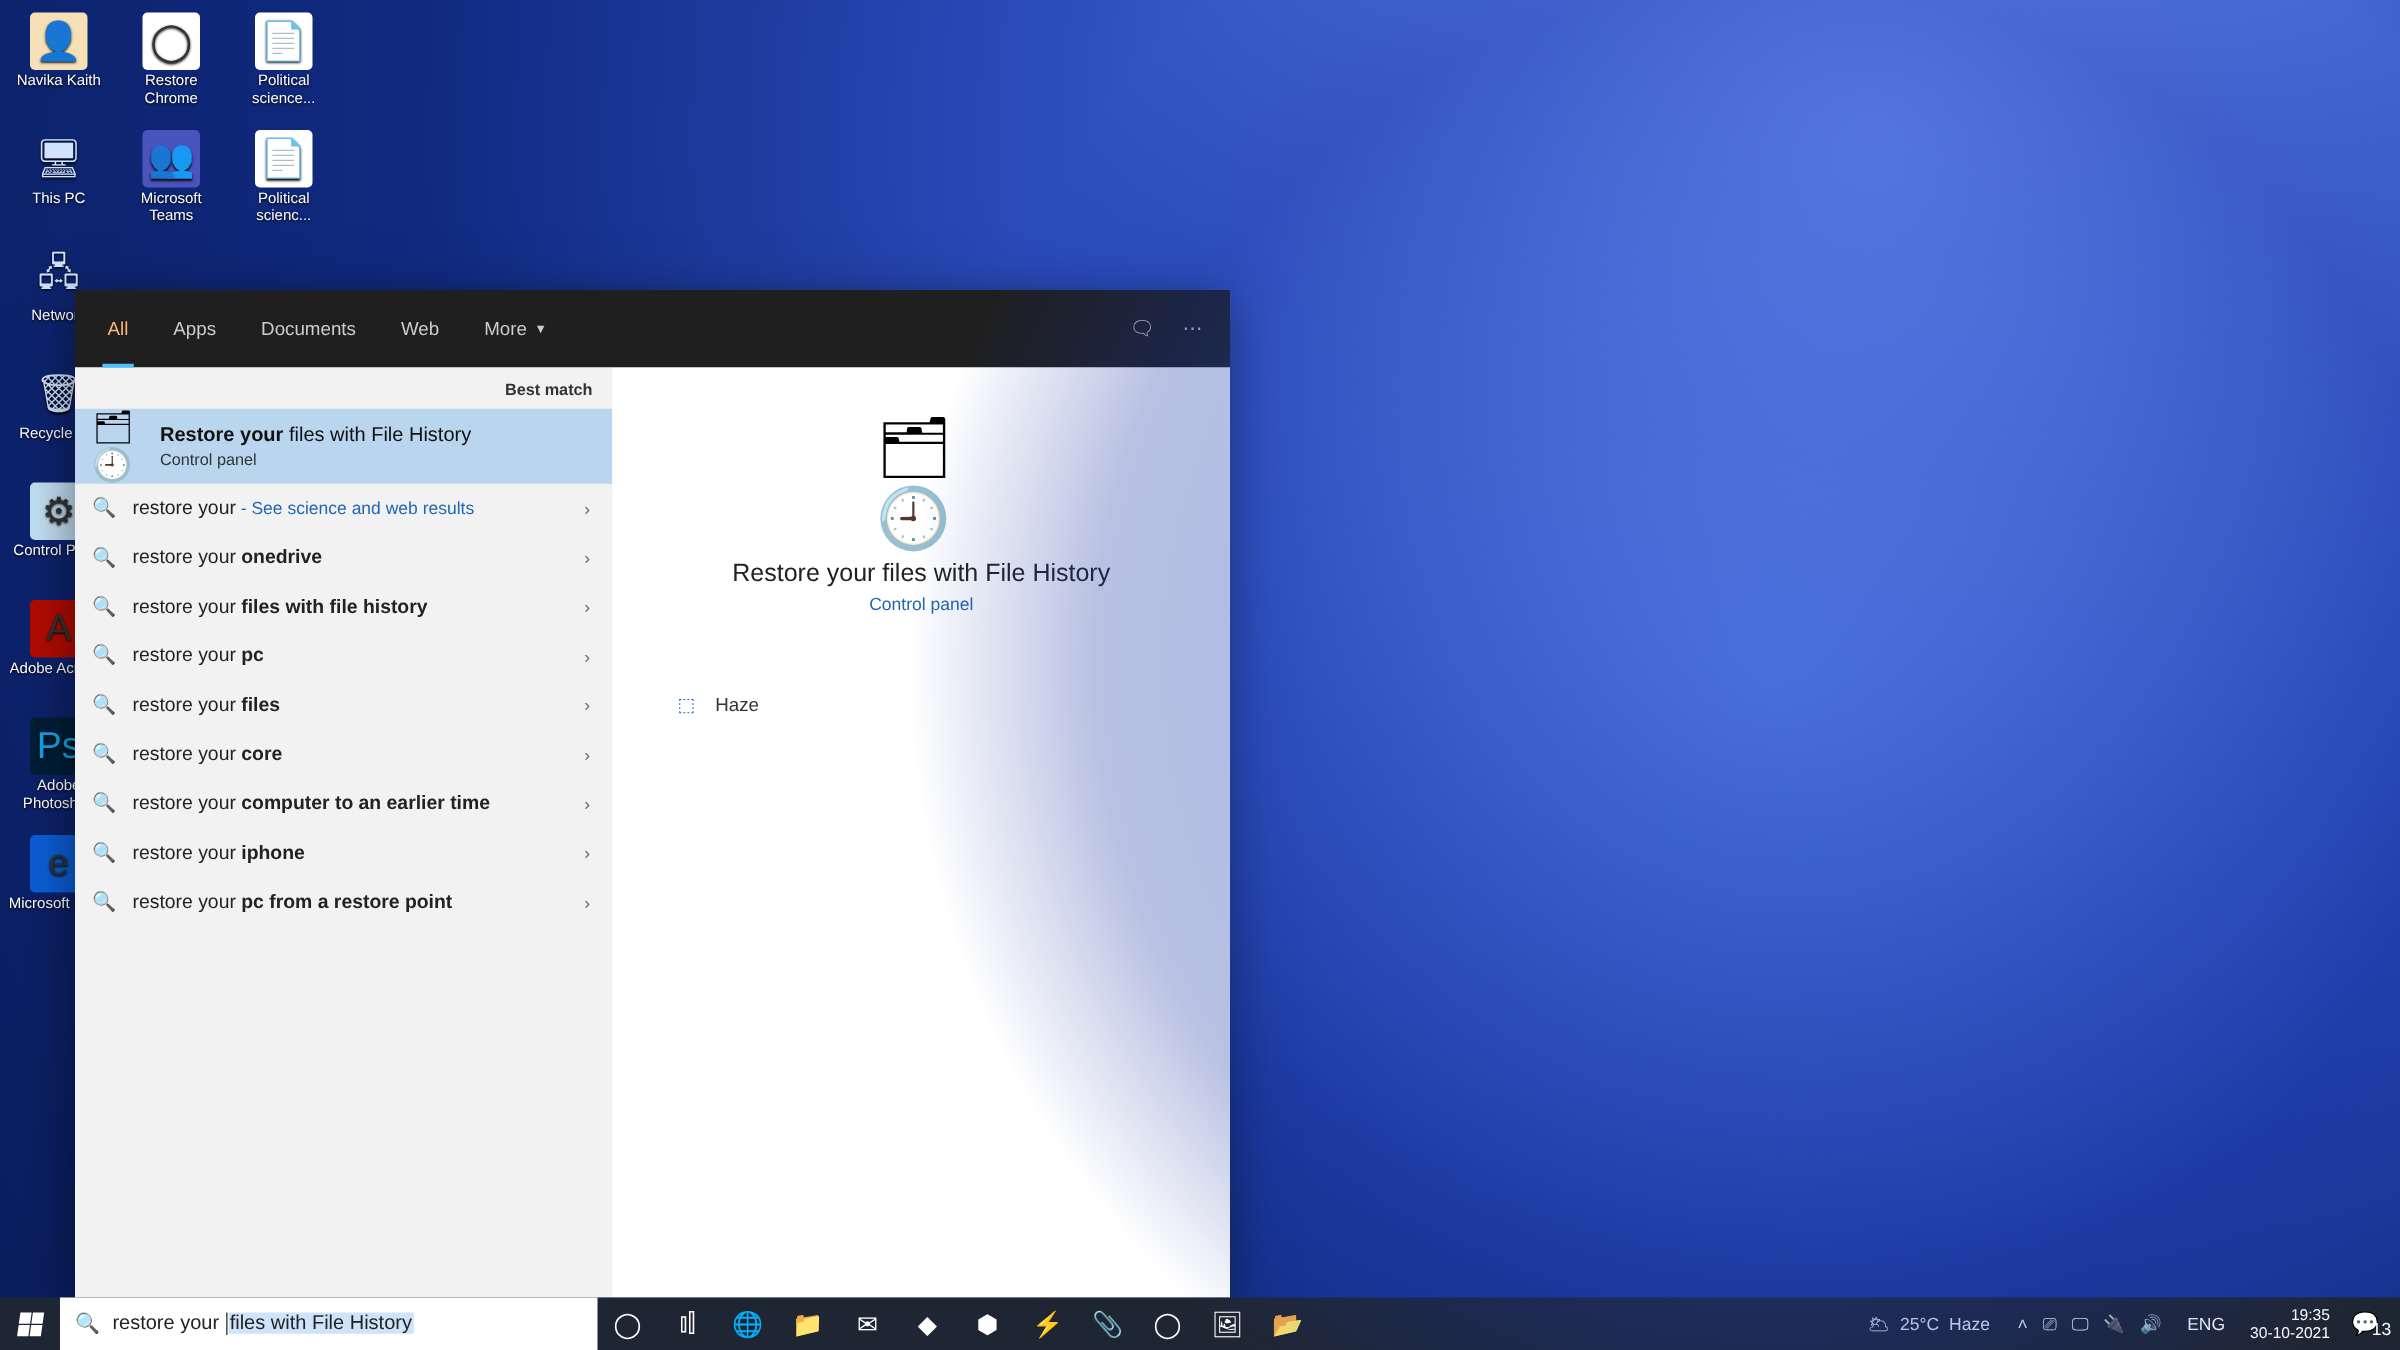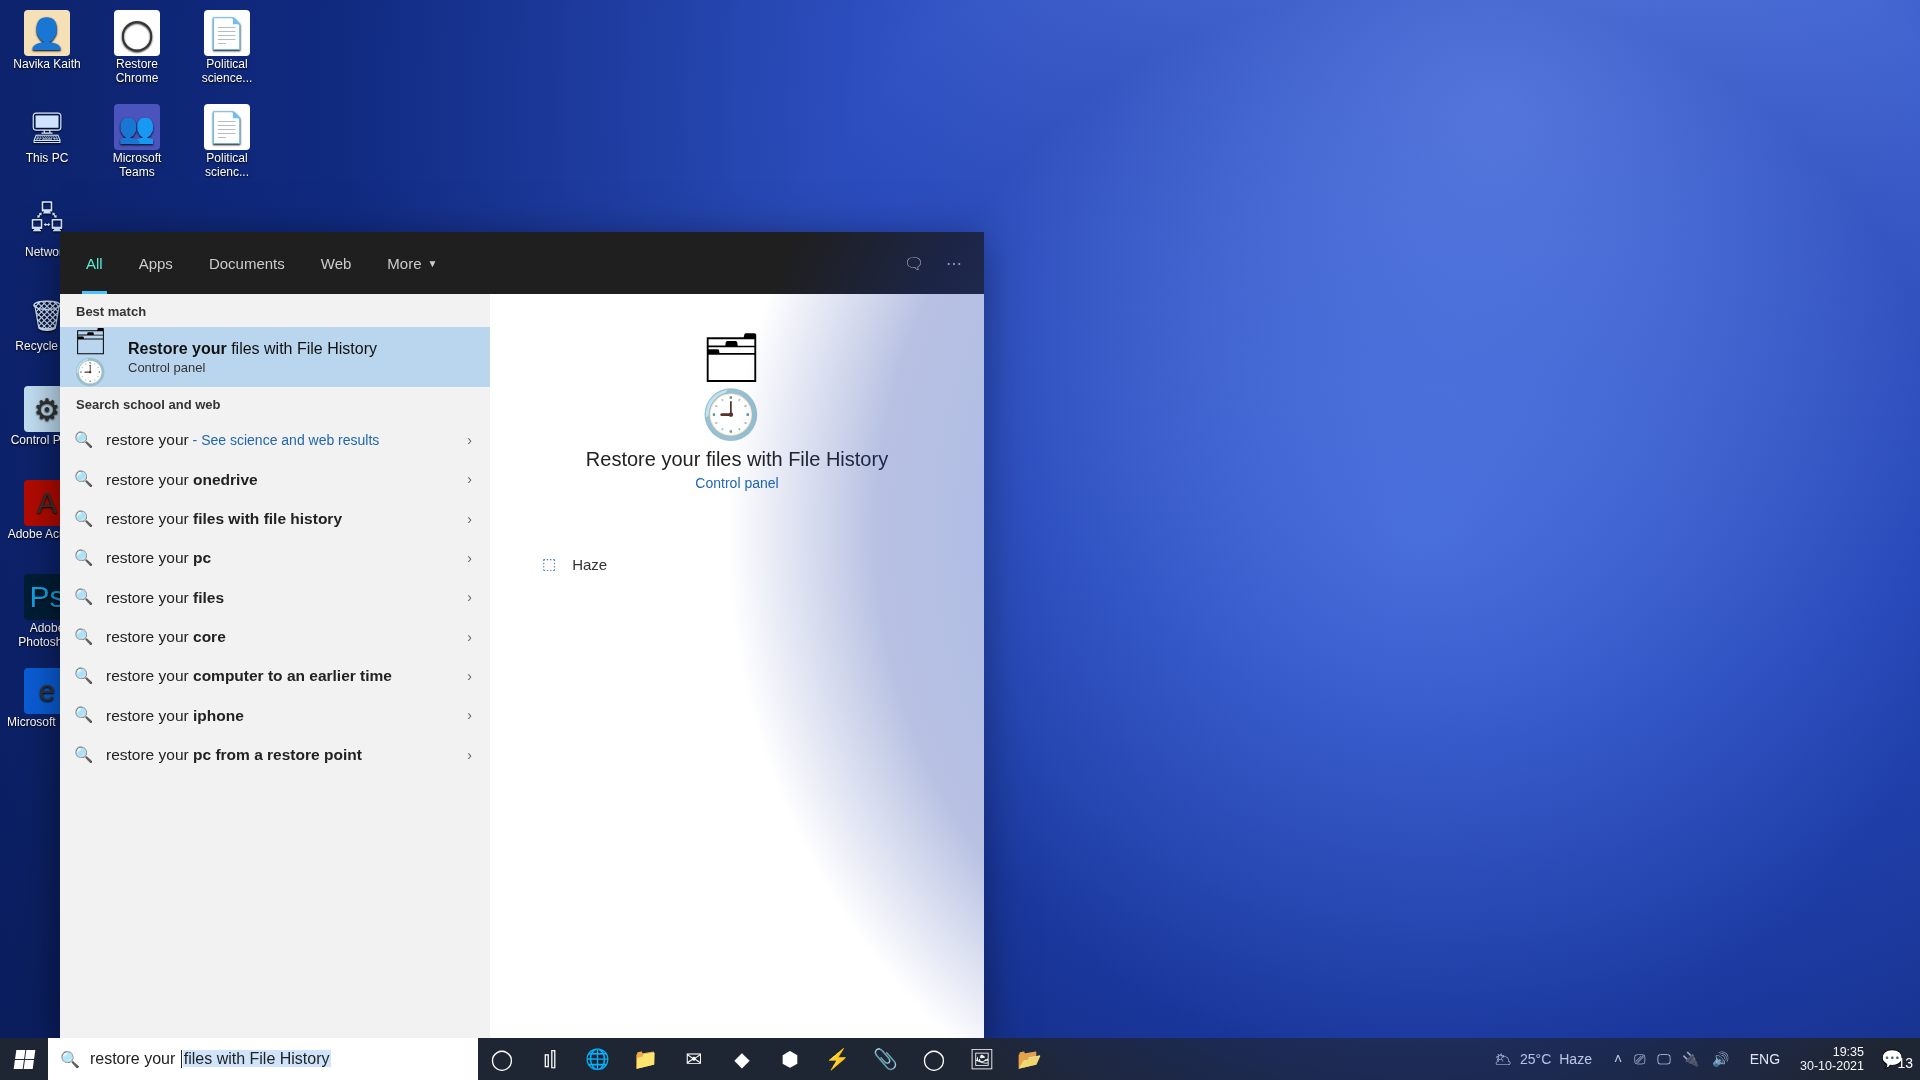--- a/index.html
+++ b/index.html
@@ -16,27 +16,27 @@
   
   .dicons { position:absolute; left:2px; top:6px; display:grid; grid-template-columns:repeat(3,90px); grid-auto-rows:94px; }
   .dicon { display:flex; flex-direction:column; align-items:center; color:#fff; font-size:12px; text-align:center; text-shadow:0 1px 2px #000; cursor:pointer; padding:4px;}
   .dicon .ibox { width:46px; height:46px; margin-bottom:2px; display:flex; align-items:center; justify-content:center; font-size:30px; border-radius:4px;}
   .dlabel { line-height:1.15; max-width:84px; overflow:hidden; }
   
   .search-panel { position:absolute; left:60px; top:232px; width:924px; height:806px; background:#fff; box-shadow:0 10px 40px rgba(0,0,0,.5); display:flex; flex-direction:column;}
   .sp-header { height:62px; background:#1f1f1f; color:#ccc; display:flex; align-items:center; padding:0 8px; }
   .sp-tabs { display:flex; height:100%; align-items:stretch; }
   .sp-tab { padding:0 18px; display:flex; align-items:center; font-size:15px; color:#ccc; cursor:pointer; height:100%; position:relative;}
-  .sp-tab.active { color:#5eead4; }
+  .sp-tab.active { color:#fdba74; }
   .sp-tab.active::after { content:""; position:absolute; left:14px; right:14px; bottom:0; height:3px; background:#4cc2ff;}
   .sp-chev { font-size:10px; margin-left:6px;}
   .sp-right { margin-left:auto; display:flex; gap:22px; padding-right:14px; color:#ccc;}
   .sp-body { flex:1; display:flex; min-height:0;}
   .sp-left { width:430px; background:#f2f2f2; overflow:hidden; display:flex; flex-direction:column;}
-  .sp-section-h { font-size:13px; color:#333; font-weight:600; padding:10px 16px 8px; }
+  .sp-section-h { font-size:13px; color:#333; font-weight:600; padding:10px 16px 8px;text-align:right; }
   .result-best { background:#b9d6ee; padding:10px 16px 10px 14px; display:flex; align-items:center; gap:14px;}
   .rb-icon { width:40px; height:40px; display:flex; align-items:center; justify-content:center; font-size:26px;}
   .rb-title { font-size:16px; color:#111;}
   .rb-sub { font-size:13px; color:#333; margin-top:2px;}
   .suggestions { flex:1; overflow:auto;}
   .sug { display:flex; align-items:center; padding:10px 18px 10px 14px; gap:14px; cursor:pointer; font-size:15.5px; color:#222;}
   .sug .sicon { width:18px; text-align:center; color:#444;}
   .sug .stext { flex:1; line-height:1.25;}
   .sug .chev { color:#666; font-size:14px;}
   .sug .sub { color:#2067b2; font-size:14px;}
@@ -147,21 +147,20 @@
         <div class="sp-section-h">Best match</div>
         <div class="result-best">
           <div class="rb-icon">🗂🕘</div>
           <div>
             <div class="rb-title">
               <b>Restore your</b><span> files with File History</span>
             </div>
             <div class="rb-sub">Control panel</div>
           </div>
         </div>
-        <div class="sp-section-h">Search school and web</div>
         <div class="suggestions" id="suggestions">
             <div class="sug">
               <span class="sicon">🔍</span>
     <span class="stext">restore your<b></b><span class="sub"> - See science and web results</span></span>
     <span class="chev">›</span>
             </div>
             <div class="sug">
               <span class="sicon">🔍</span>
     <span class="stext">restore your <b>onedrive</b></span>
     <span class="chev">›</span>

